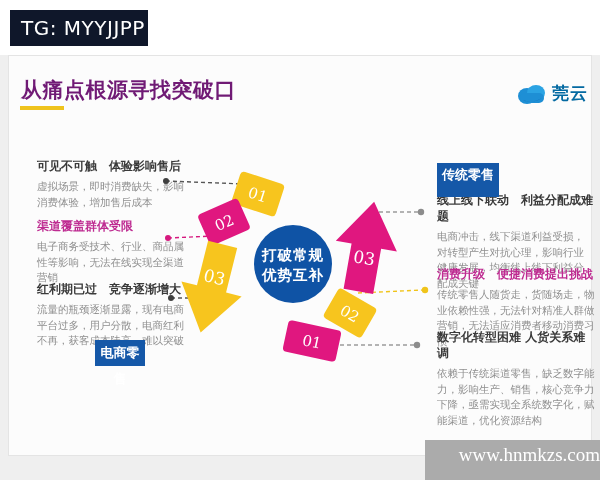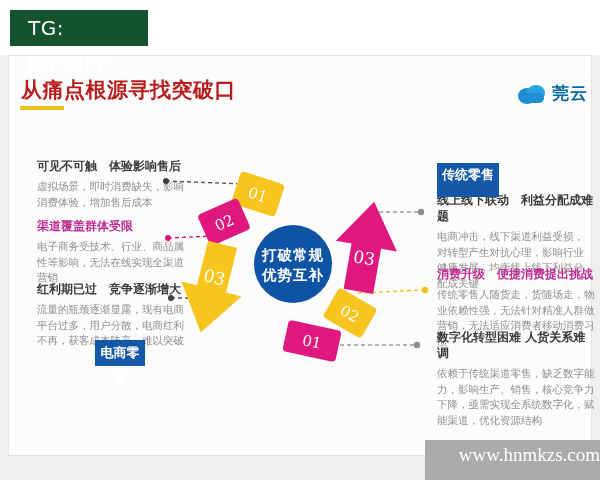--- a/index.html
+++ b/index.html
@@ -4,35 +4,35 @@
 <style>
   * { margin:0; padding:0; box-sizing:border-box; }
   html,body { width:600px; height:480px; }
   body {
     position:relative; background:#EFEFEF; overflow:hidden;
     font-family:"DejaVu Sans", sans-serif;
   }
   .top-area { position:absolute; left:0; top:0; width:600px; height:55px; background:#FFFFFF; }
   .tg-banner {
     position:absolute; left:10px; top:10px; width:138px; height:36px;
-    background:#14532d; color:#FFFFFF; font-size:20px; line-height:36px;
-    padding-left:18px; letter-spacing:0.5px; z-index:5;
+    background:#0f172a; color:#FFFFFF; font-size:20px; line-height:36px;
+    padding-left:11px; letter-spacing:0.5px; z-index:5;
   }
   .slide {
     position:absolute; left:8px; top:55px; width:584px; height:401px;
     background:#FCFCFC; border:1px solid #E4E4E4;
   }
   .url-banner {
     position:absolute; left:425px; top:440px; width:175px; height:48px;
     background:#ABABAB; color:#FFFFFF; font-size:19px; line-height:30px;
     text-align:right; z-index:6;font-family:Liberation Serif, serif;
   }
   .slide-title {
     position:absolute; left:21px; top:76px; font-size:21px; font-weight:bold;
-    color:#b91c1c; letter-spacing:0.5px; z-index:2;
+    color:#701a75; letter-spacing:0.5px; z-index:2;
   }
   .title-underline { position:absolute; left:20px; top:106px; width:44px; height:4px; background:#EFC31C; }
   .logo { position:absolute; left:515px; top:80px; display:flex; align-items:center; z-index:2; }
   .logo-text { font-size:17px; font-weight:bold; color:#0369a1; margin-left:3px; letter-spacing:1px; }
   .block { position:absolute; width:152px; }
   .block h3 { font-size:12px; font-weight:bold; color:#3A3A3A; margin-bottom:5px; line-height:1.35; white-space:nowrap; }
   .block.wrap h3 { white-space:normal; }
   .block.magenta h3 { color:#BE2B91; }
   .block p { font-size:10.5px; color:#8F8F8F; line-height:1.48; }
   .lblock1 { left:37px; top:158px; }

